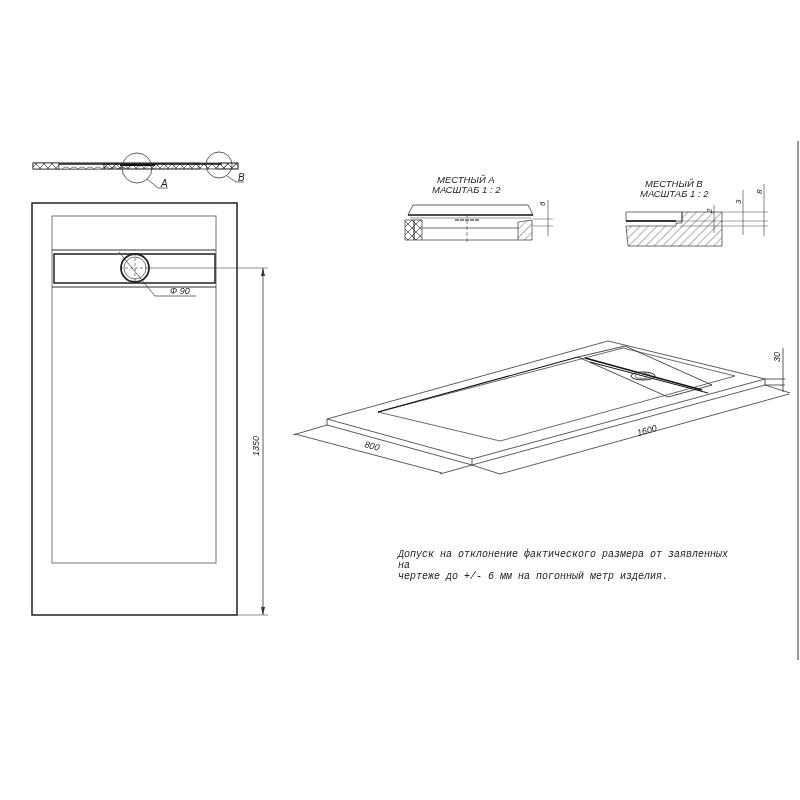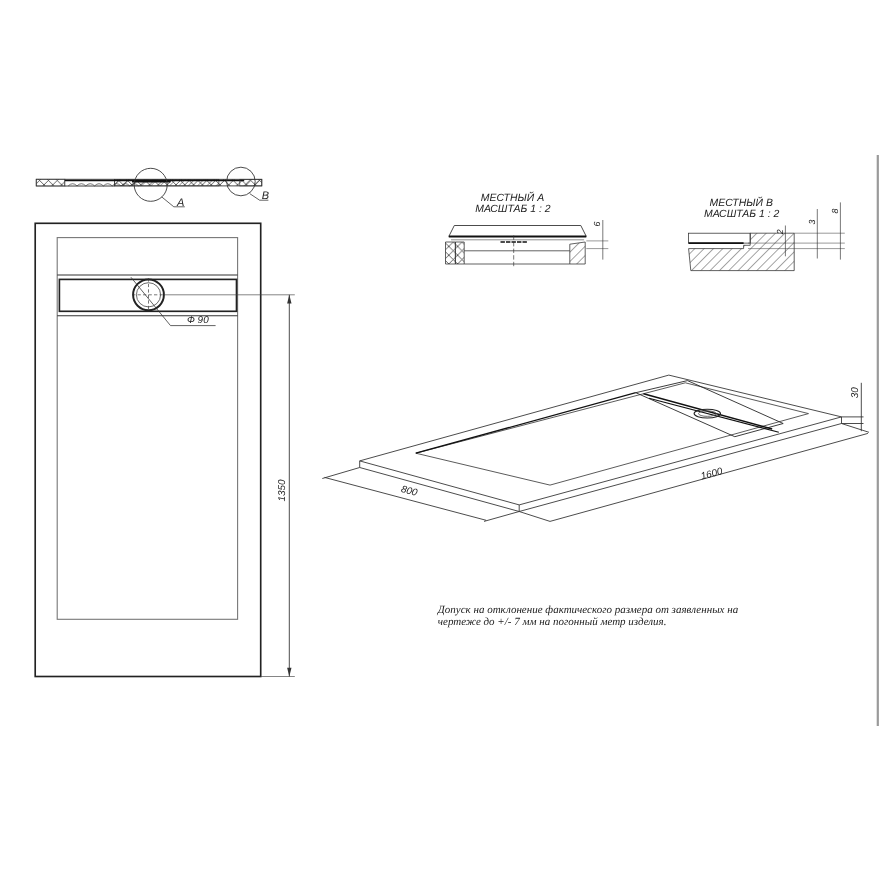--- a/index.html
+++ b/index.html
@@ -1,21 +1,21 @@
 <!DOCTYPE html>
 <html><head>
 <meta charset="utf-8">
 <style>
   html, body { margin:0; padding:0; background:#ffffff; }
   body { width:800px; height:800px; position:relative; overflow:hidden;
          font-family:"Liberation Sans", sans-serif; }
   svg { position:absolute; left:0; top:0; }
   .lbl { font-family:"Liberation Sans", sans-serif; font-style:italic; fill:#222; }
   .note { position:absolute; left:398px; top:549px; width:340px;
-          font-family:Liberation Serif, serif; font-style:italic;
+          font-family:Liberation Mono, monospace; font-style:italic;
           font-size:10px; line-height:11px; color:#222; }
 </style>
 </head>
 <body>
 
 <svg width="800" height="800" viewBox="0 0 800 800">
   <defs>
     <pattern id="hatch" width="6" height="6" patternUnits="userSpaceOnUse" patternTransform="rotate(45)">
       <line x1="0" y1="0" x2="0" y2="6" stroke="#333" stroke-width="0.8"></line>
     </pattern>
@@ -133,14 +133,14 @@
 
     <line x1="765" y1="379" x2="785" y2="379"></line>
     <line x1="765" y1="385" x2="785" y2="385"></line>
     <line x1="783" y1="348" x2="783" y2="392"></line>
     <text class="lbl" font-size="9" stroke="none" transform="translate(780,362) rotate(-90)">30</text>
   </g>
 </svg>
 
 <div class="note">
   <div>Допуск на отклонение фактического размера от заявленных на</div>
-  <div>чертеже до +/- 7 мм на погонный метр изделия.</div>
+  <div>чертеже до +/- 6 мм на погонный метр изделия.</div>
 </div>
 
 </body></html>

